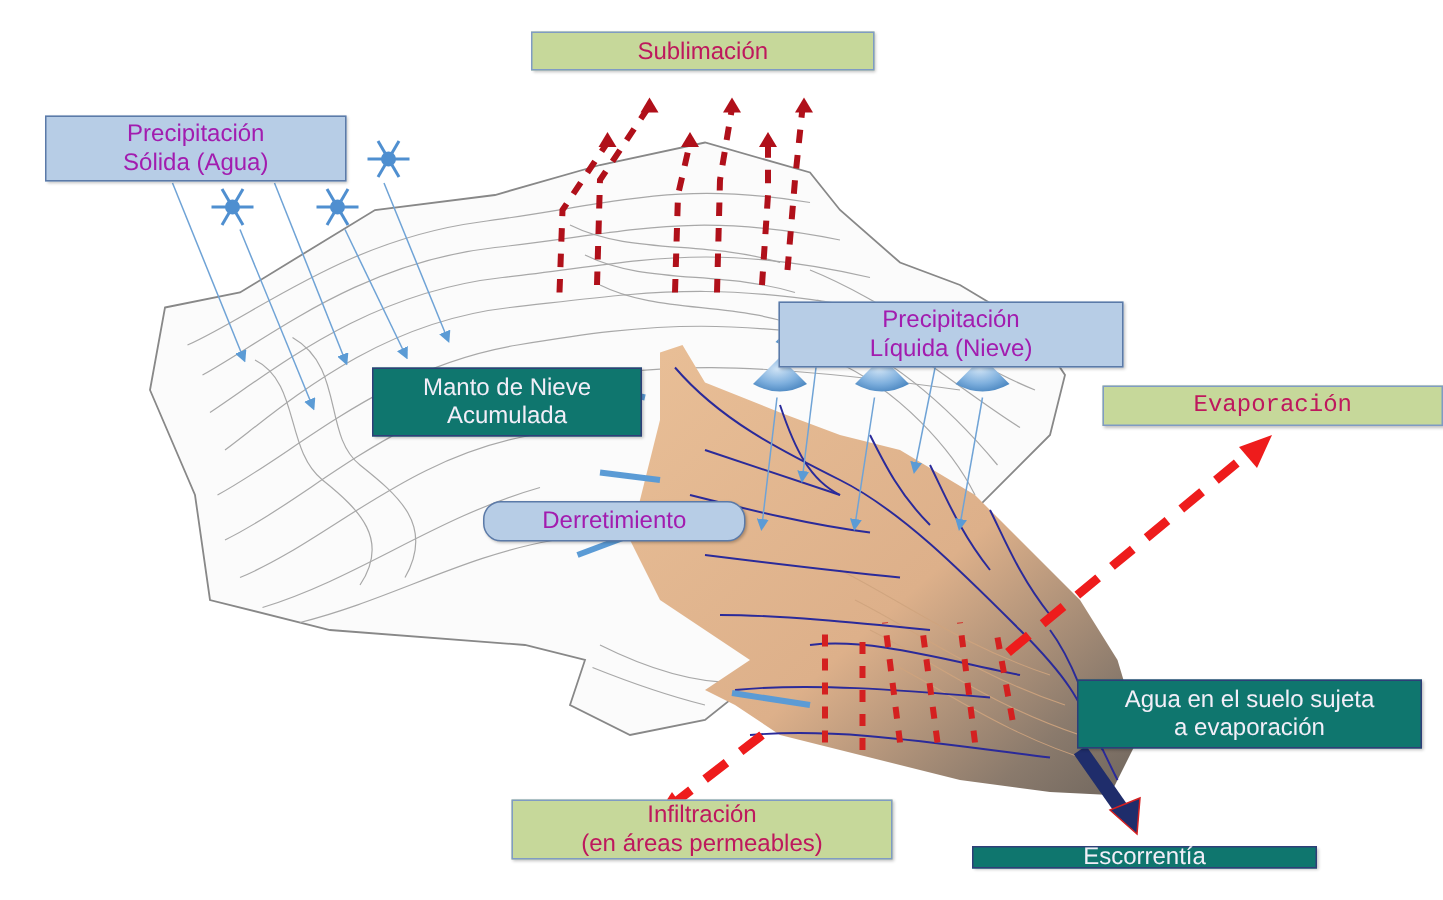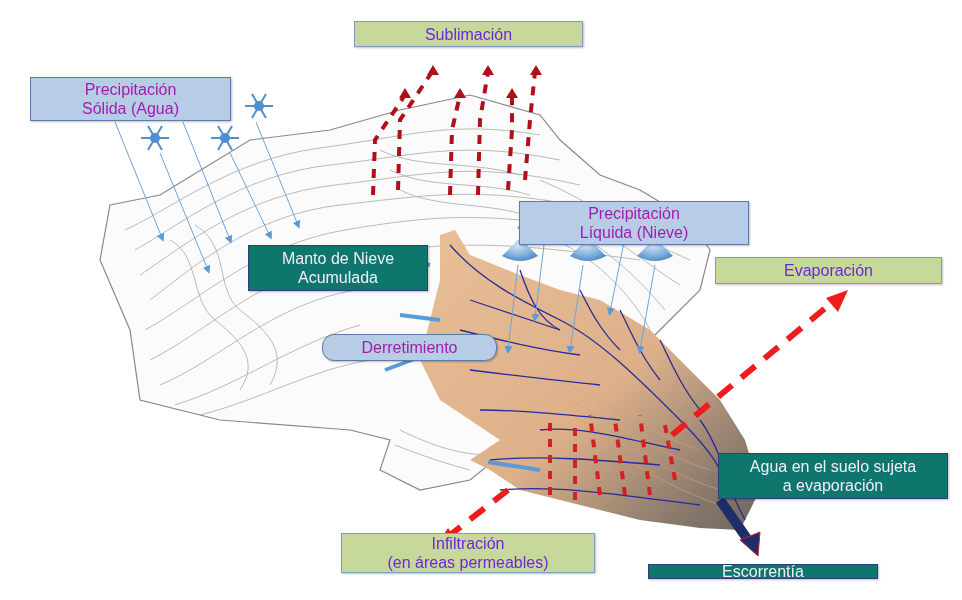--- a/index.html
+++ b/index.html
@@ -4,21 +4,21 @@
 <style>
   html, body { margin: 0; padding: 0; background: #ffffff; }
   body { width: 962px; height: 600px; position: relative; overflow: hidden;
          font-family: "Liberation Sans", sans-serif; }
   #diagram { position: absolute; left: 0; top: 0; width: 962px; height: 600px; }
   .label { position: absolute; box-sizing: border-box; text-align: center;
            font-size: 16px; line-height: 19px; border: 1.5px solid #5b7aa8;
            display: flex; flex-direction: column; justify-content: center; align-items: center;
            box-shadow: 1px 1px 2px rgba(0,0,0,0.25); }
   .label.blue   { background: #b7cde6; color: #a21caf; margin-top: 46px; }
-  .label.green  { background: #c6d89a; color: #6d28d9; border-color: #7f9bc4; }
+  .label.green  { background: #c6d89a; color: #be185d; border-color: #7f9bc4; }
   .label.purple { background: #0f766e; color: #f2eef8; border-color: #2f3e78; margin-top: 18px; }
   .label span { display: block; }
 </style>
 </head>
 <body>
 
 <svg id="diagram" viewBox="0 0 962 600" xmlns="http://www.w3.org/2000/svg">
   <defs>
     <linearGradient id="tanGrad" x1="0" y1="0" x2="1" y2="1">
       <stop offset="0" stop-color="#e9bf97"></stop>
@@ -208,21 +208,21 @@
 
 <div class="label purple" style="left:248px; top:227px; width:180px; height:46px;">
   <span>Manto de Nieve</span>
   <span>Acumulada</span>
 </div>
 
 <div class="label blue" style="left:322px; top:288px; width:175px; height:27px;border-radius:12px;">
   <span>Derretimiento</span>
 </div>
 
-<div class="label green" style="left:715px; top:257px; width:227px; height:27px;">
+<div class="label green" style="left:735px; top:257px; width:227px; height:27px;font-family:Liberation Mono, monospace;">
   <span>Evaporación</span>
 </div>
 
 <div class="label purple" style="left:718px; top:435px; width:230px; height:46px;">
   <span>Agua en el suelo sujeta</span>
   <span>a evaporación</span>
 </div>
 
 <div class="label purple" style="left:648px; top:546px; width:230px; height:15px;">
   <span>Escorrentía</span>

